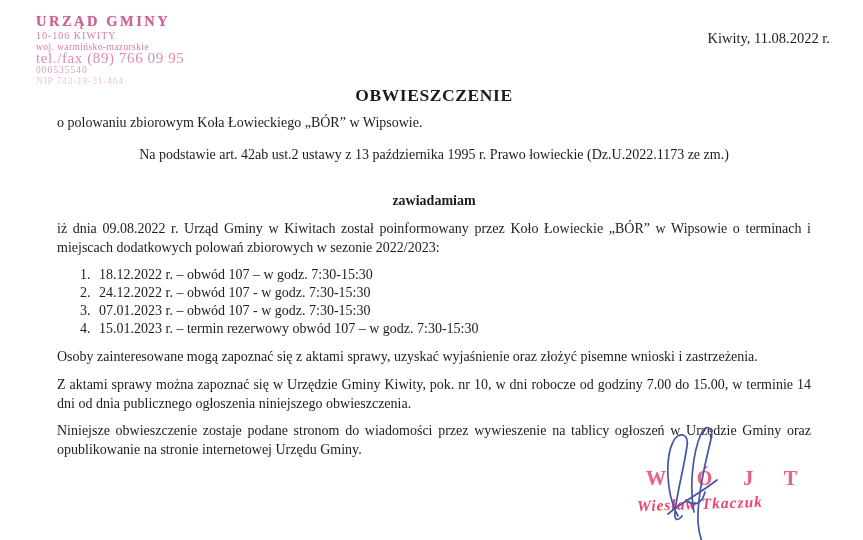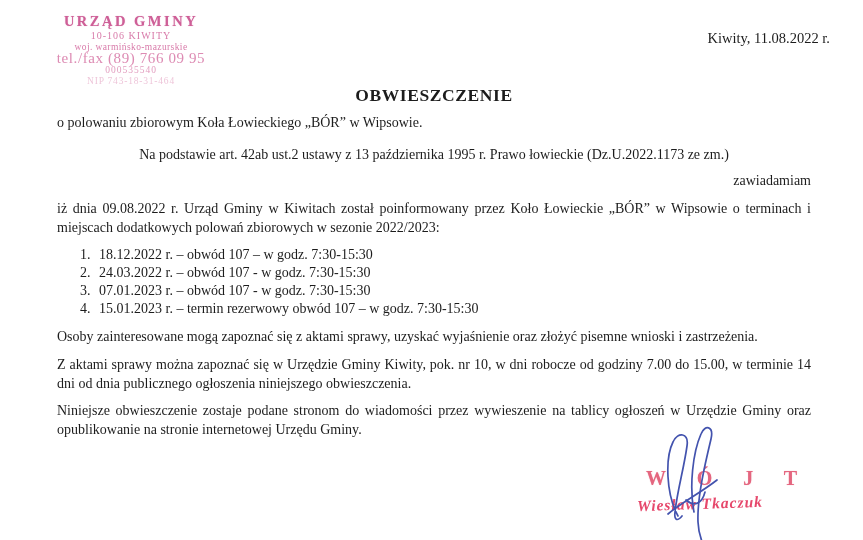--- a/index.html
+++ b/index.html
@@ -12,21 +12,21 @@
     font-family: "Liberation Serif", "DejaVu Serif", serif;
     color: #1c1c1c;
   }
 
   
   .office-stamp {
     position: absolute;
     left: 36px;
     top: 13px;
     width: 190px;
-    text-align: center;
+    text-align: left;
     color: #d0699e;
     line-height: 11.5px;
     user-select: none;
   }
   .office-stamp .s1 {
     font-size: 14.5px;
     font-weight: bold;
     letter-spacing: 2.5px;
     line-height: 17px;
     color: #ce5f97;
@@ -66,23 +66,23 @@
     margin: 9px 0 0 0;
     text-align: left;
     line-height: 18px;
   }
   .legal-basis {
     margin: 14px 0 0 0;
     text-align: center;
     line-height: 18px;
   }
   .notify-word {
-    margin: 8px 0 0 0;
-    text-align: right;
-    font-weight: normal;
+    margin: 28px 0 0 0;
+    text-align: center;
+    font-weight: bold;
     line-height: 18px;
   }
   .intro-par {
     margin: 9px 0 0 0;
     text-align: justify;
     line-height: 19px;
   }
   .hunt-list {
     margin: 9px 0 0 0;
     padding-left: 23px;
@@ -150,21 +150,21 @@
     <p class="notify-word">zawiadamiam</p>
     <p class="intro-par">iż dnia 09.08.2022 r. Urząd Gminy w Kiwitach został poinformowany przez Koło Łowieckie „BÓR” w Wipsowie o terminach i miejscach dodatkowych polowań zbiorowych w sezonie 2022/2023:</p>
 
     <div class="hunt-list">
       <div class="hunt-row">
         <span class="hunt-num">1.</span>
         <span>18.12.2022 r. – obwód 107 – w godz. 7:30-15:30</span>
       </div>
       <div class="hunt-row">
         <span class="hunt-num">2.</span>
-        <span>24.03.2022 r. – obwód 107 - w godz. 7:30-15:30</span>
+        <span>24.12.2022 r. – obwód 107 - w godz. 7:30-15:30</span>
       </div>
       <div class="hunt-row">
         <span class="hunt-num">3.</span>
         <span>07.01.2023 r. – obwód 107 - w godz. 7:30-15:30</span>
       </div>
       <div class="hunt-row">
         <span class="hunt-num">4.</span>
         <span>15.01.2023 r. – termin rezerwowy obwód 107 – w godz. 7:30-15:30</span>
       </div>
     </div>

